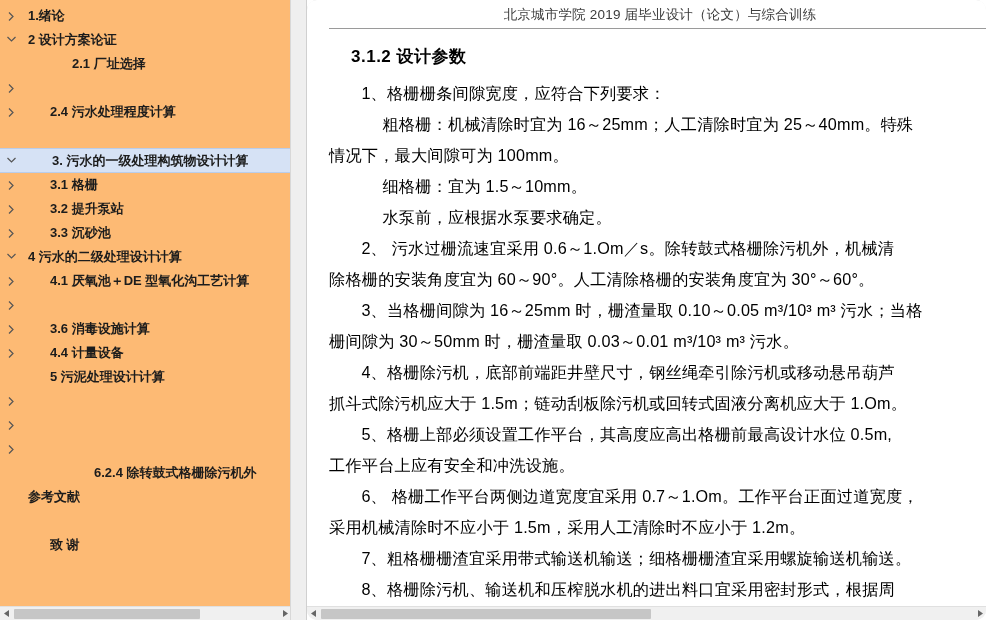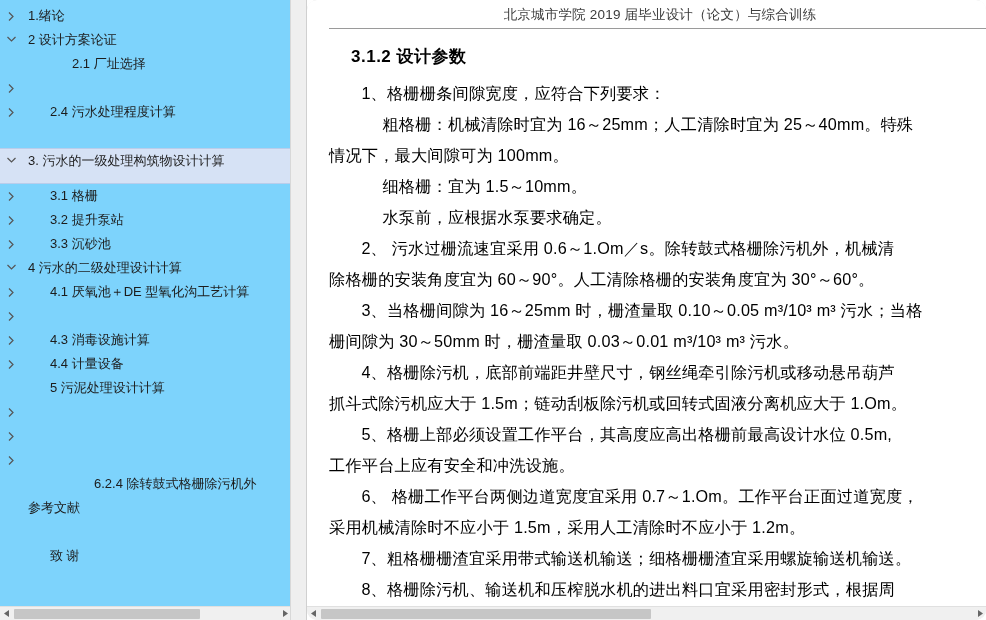--- a/index.html
+++ b/index.html
@@ -14,24 +14,25 @@
     position: relative;
     width: 986px; height: 620px;
     display: flex;
     background: #ffffff;
   }
 
   
   .sidebar {
     width: 291px;
     height: 620px;
-    background: #7dd3fc;
+    background: #fdba74;
     border-right: 1px solid #d8d8d8;
     position: relative;
     overflow: hidden;
+    font-weight: bold;
   }
   .outline-list {
     padding: 4px 0 0 0;
     margin: 0;
     list-style: none;
   }
   .outline-item {
     display: flex;
     align-items: flex-start;
     height: 24px;
@@ -39,22 +40,23 @@
     font-size: 13px;
     color: #1c1c1c;
     white-space: nowrap;
     padding-left: 2px;
     cursor: default;
   }
   .outline-item.selected {
     background: #d6e2f5;
     border-top: 1px solid #b9cdeb;
     border-bottom: 1px solid #b9cdeb;
-    height: 36px;
+    height: 25px;
     line-height: 23px;
+    gap: 24px;
   }
   .chev {
     width: 18px;
     min-width: 18px;
     text-align: center;
     color: #555;
     font-size: 10px;
     line-height: 24px;
     user-select: none;
   }
@@ -272,21 +274,21 @@
               <polyline points="1,0.5 5,4.5 1,8.5" fill="none" stroke="#555" stroke-width="1.2"></polyline>
             </svg>
           </span>
         </li>
         <li class="outline-item">
           <span class="chev">
             <svg width="6" height="9" viewBox="0 0 6 9">
               <polyline points="1,0.5 5,4.5 1,8.5" fill="none" stroke="#555" stroke-width="1.2"></polyline>
             </svg>
           </span>
-          <span class="outline-label lvl1">4.3 消毒设施计算</span>
+          <span class="outline-label lvl1">3.6 消毒设施计算</span>
         </li>
         <li class="outline-item">
           <span class="chev">
             <svg width="6" height="9" viewBox="0 0 6 9">
               <polyline points="1,0.5 5,4.5 1,8.5" fill="none" stroke="#555" stroke-width="1.2"></polyline>
             </svg>
           </span>
           <span class="outline-label lvl1">4.4 计量设备</span>
         </li>
         <li class="outline-item">

